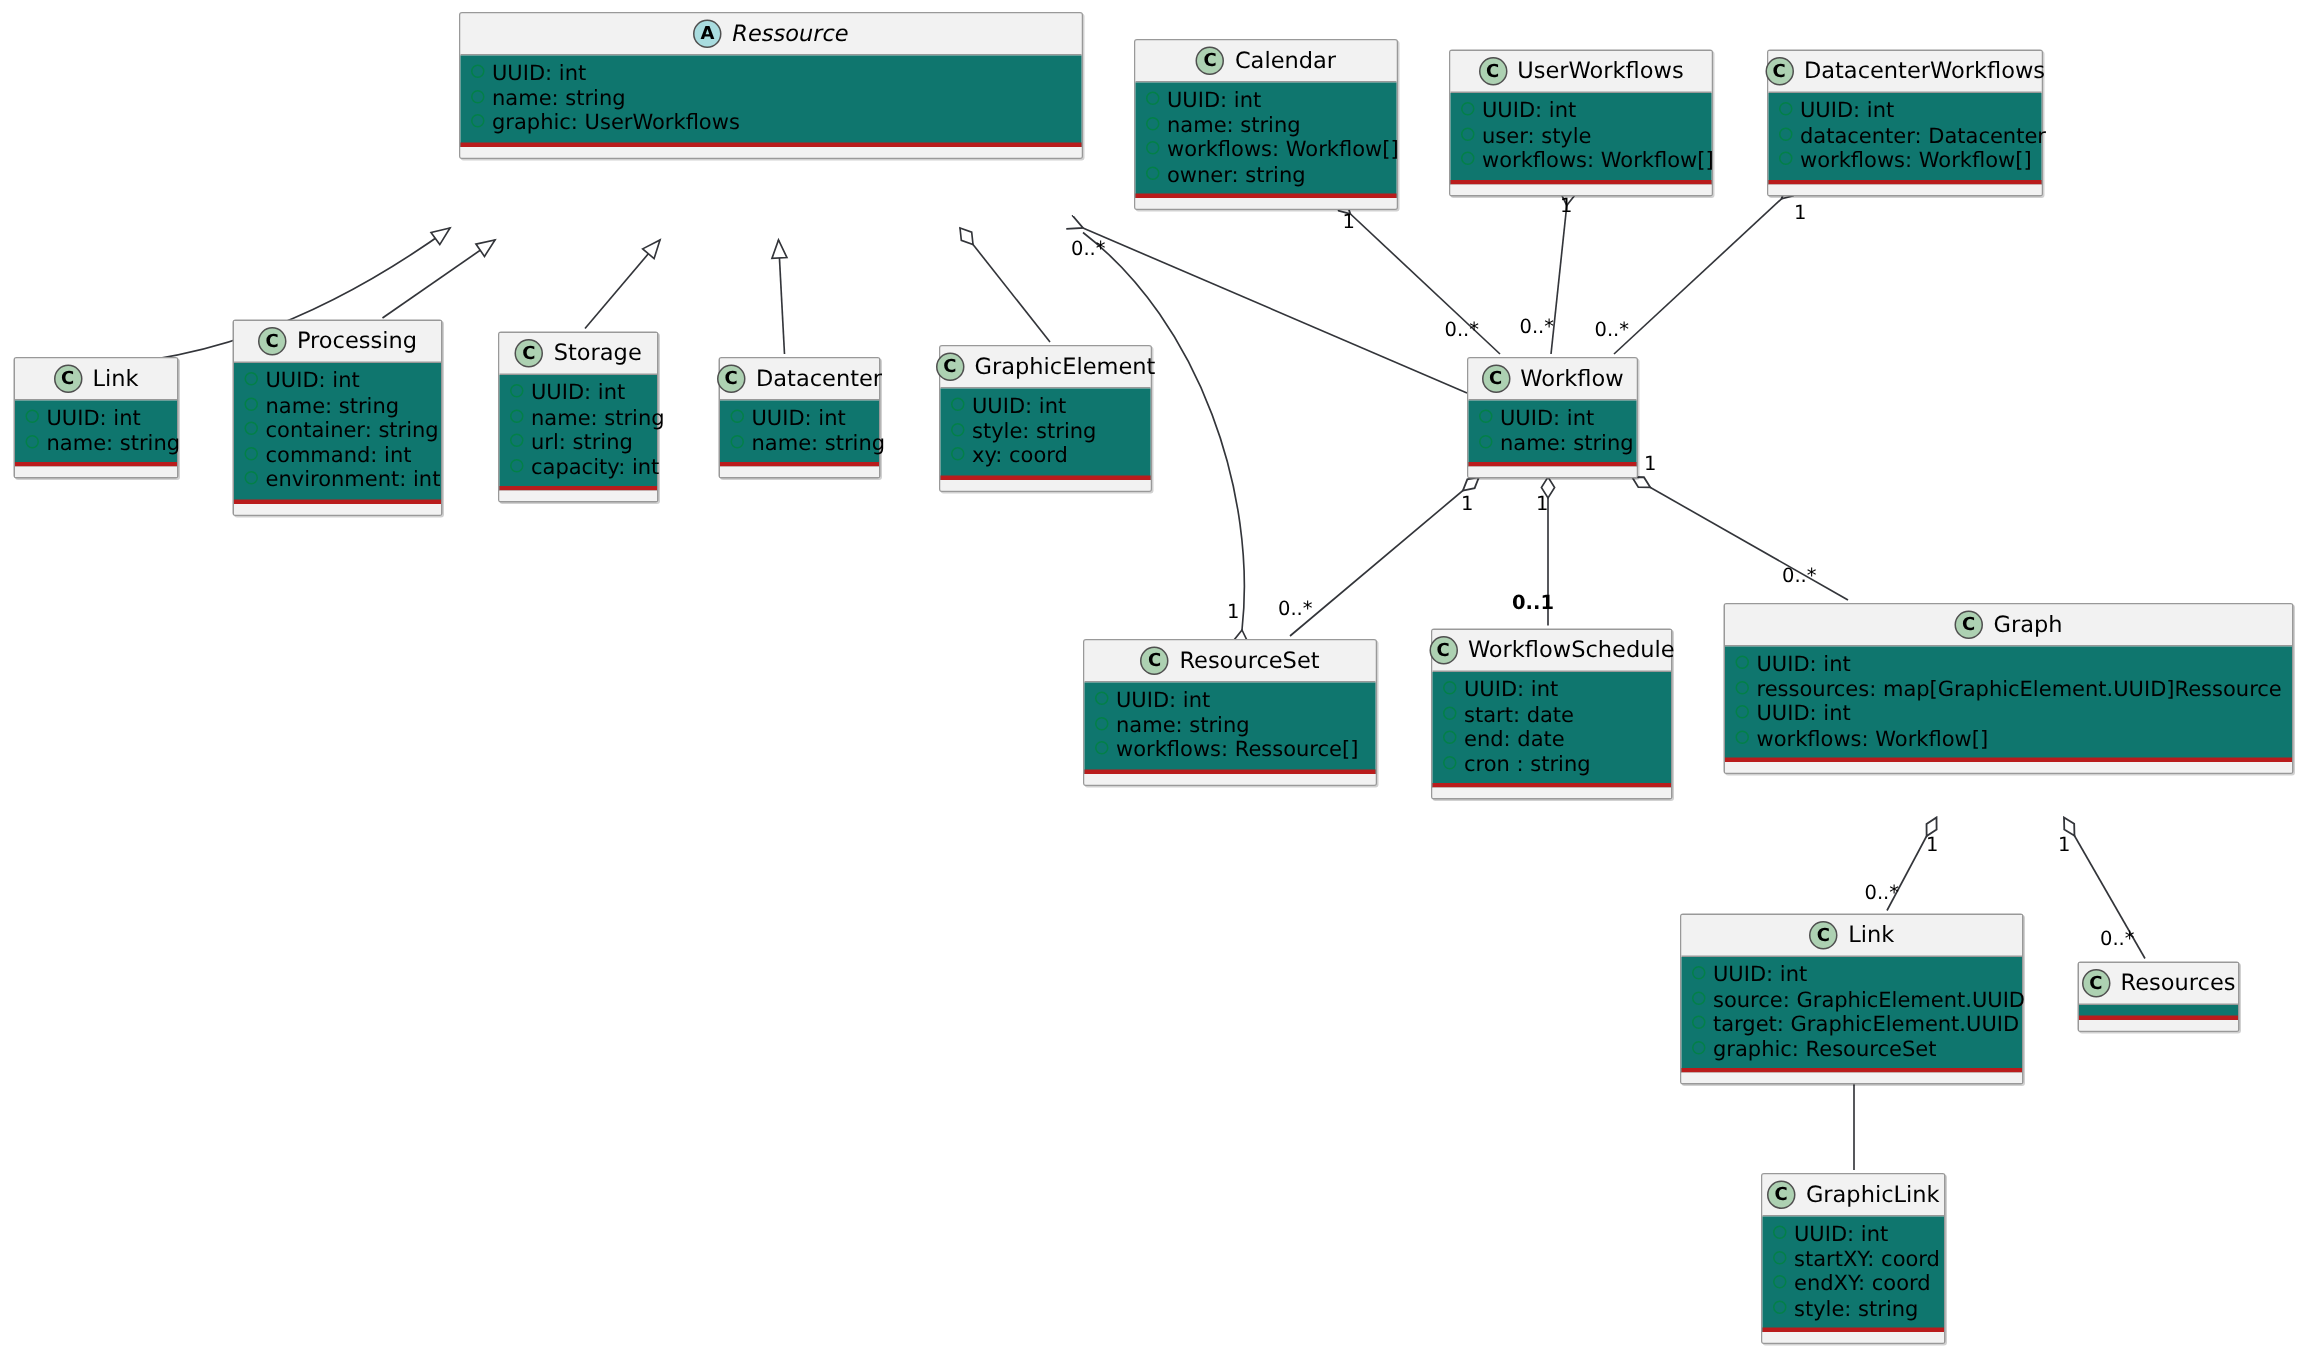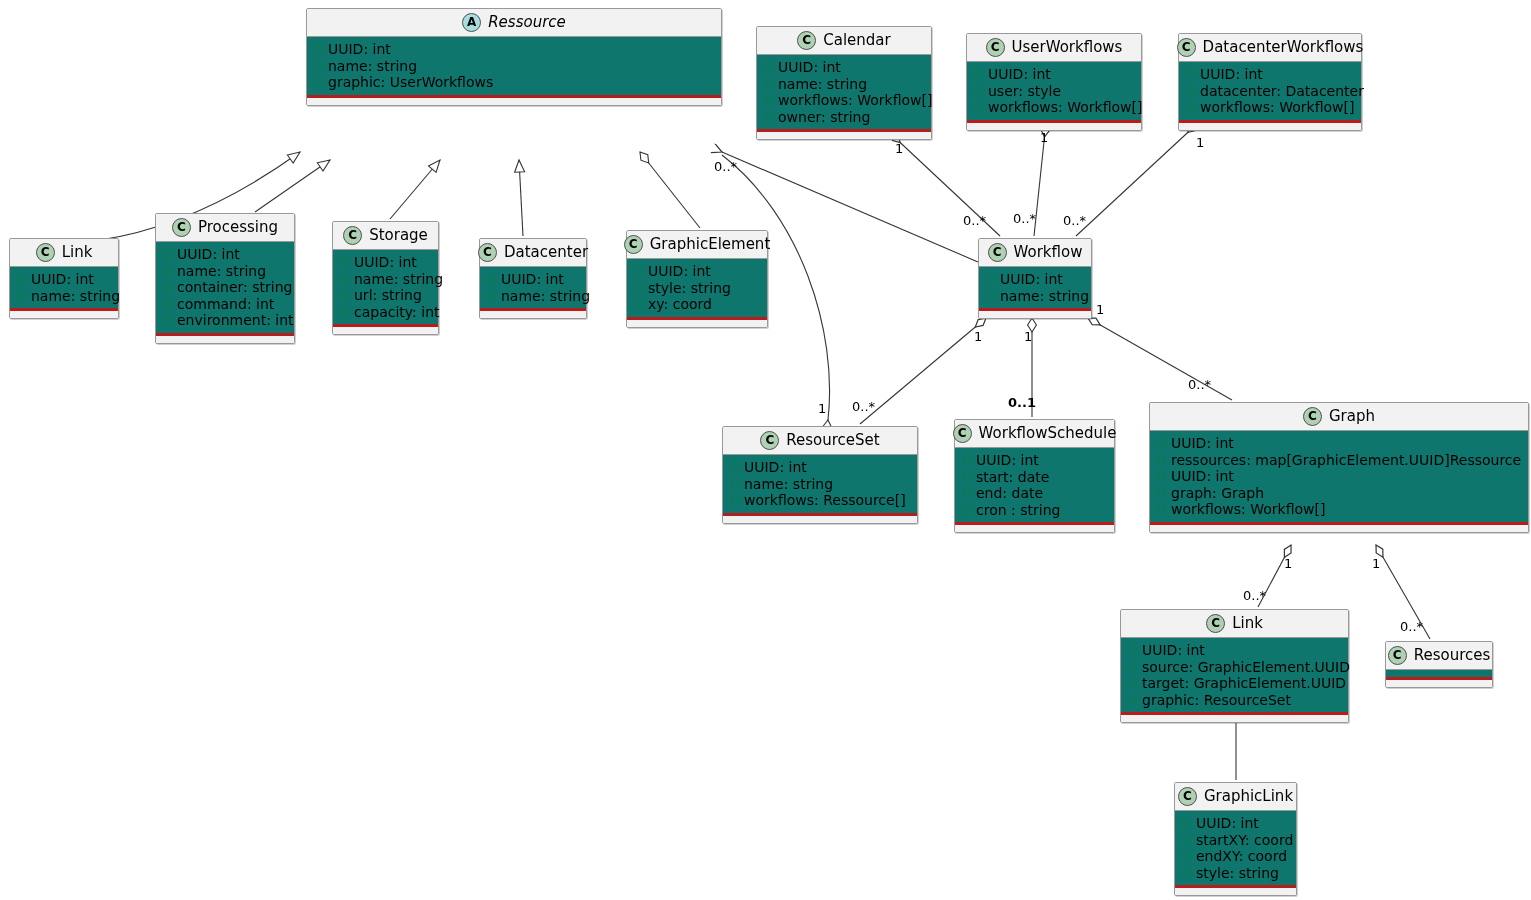--- a/index.html
+++ b/index.html
@@ -437,24 +437,20 @@
             <span class="vis-dot"></span>
             <span>UUID: int</span>
           </div>
           <div class="attr">
             <span class="vis-dot"></span>
             <span>ressources: map[GraphicElement.UUID]Ressource</span>
           </div>
           <div class="attr">
             <span class="vis-dot"></span>
             <span>UUID: int</span>
-          </div>
-          <div class="attr">
-            <span class="vis-dot"></span>
-            <span>graph: Graph</span>
           </div>
           <div class="attr">
             <span class="vis-dot"></span>
             <span>workflows: Workflow[]</span>
           </div>
         </div>
         <div class="cls-footer"></div>
       </div>
       <div class="uml-class" style="left: 1120px; top: 609px; width: 229px;">
         <div class="cls-header">

